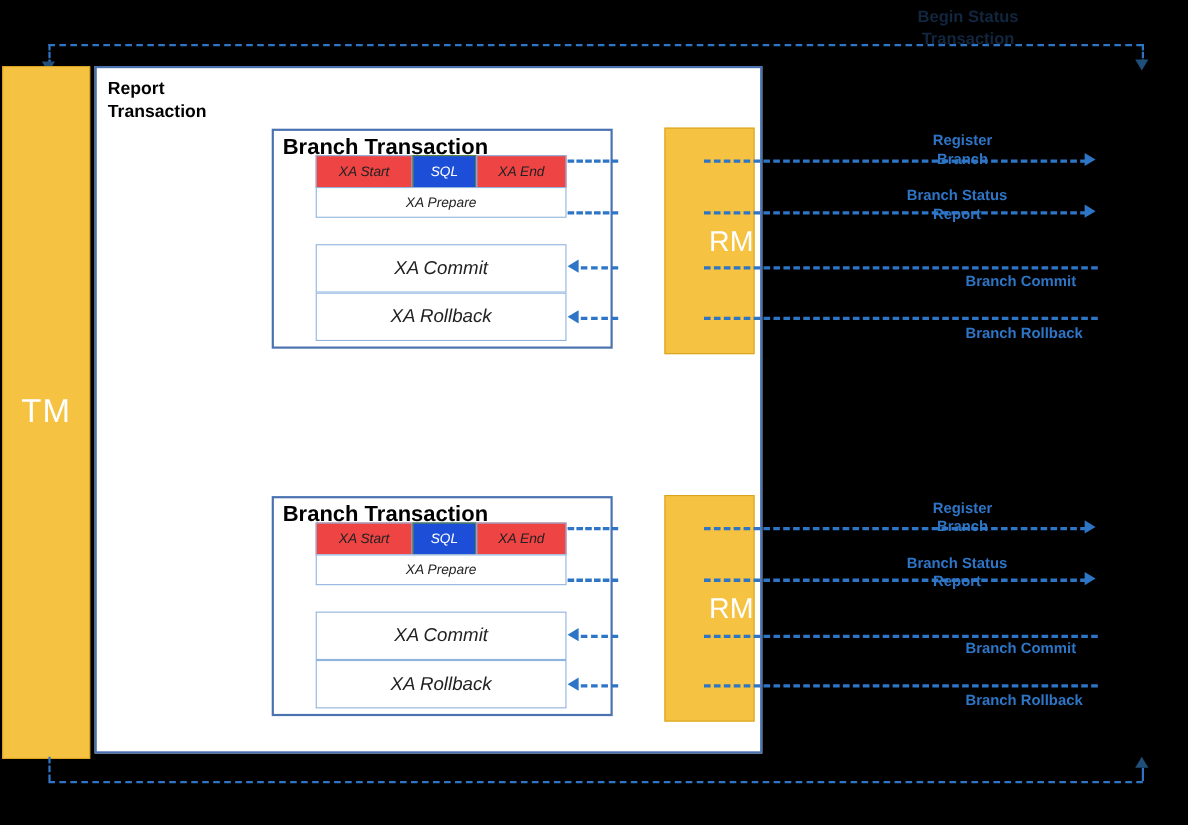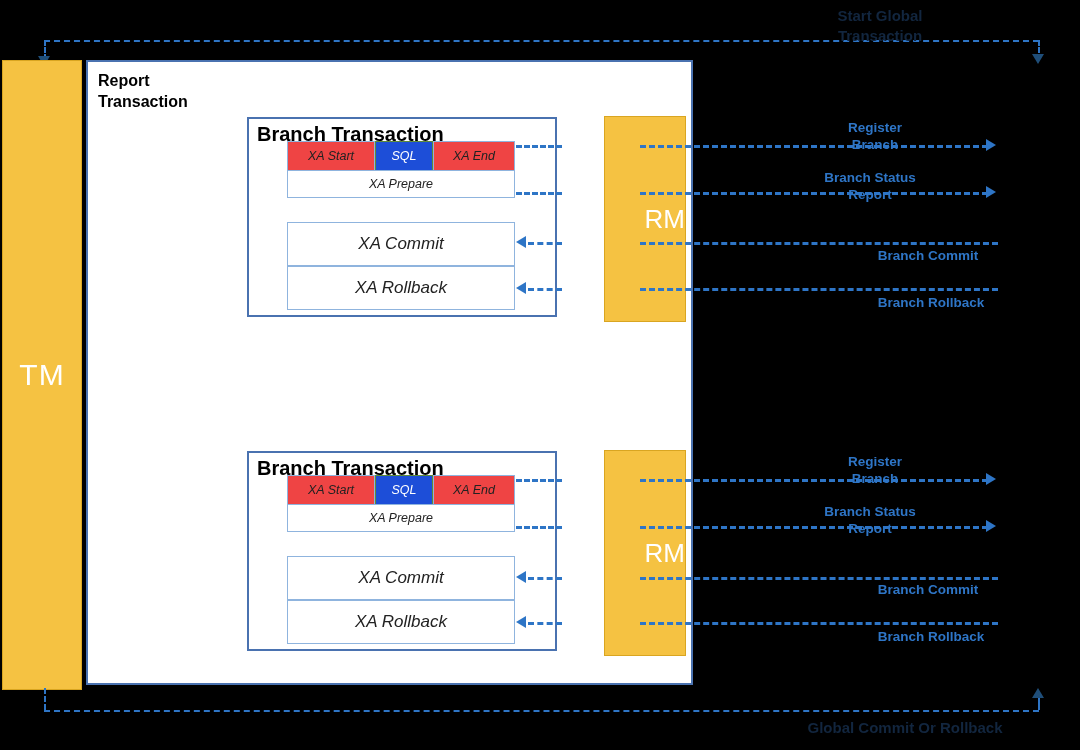--- a/index.html
+++ b/index.html
@@ -74,21 +74,21 @@
 </head>
 <body>
 
 <div class="canvas">
 
   <div class="dash-h thin" style="left:44px;top:40px;width:995px;"></div>
   <div class="dash-v" style="left:44px;top:40px;height:20px;border-left-width:2px;"></div>
   <div class="arrow-d" style="left:38px;top:56px;"></div>
   <div class="dash-v" style="left:1038px;top:40px;height:20px;border-left-width:2px;"></div>
   <div class="arrow-d" style="left:1032px;top:54px;"></div>
-  <div class="dark-label" style="left:790px;top:6px;width:180px;">Start Global
+  <div class="dark-label" style="left:790px;top:6px;width:180px;">Begin Status
 Transaction</div>
 
   <div class="actor" id="tm-column">
     <span>TM</span>
   </div>
 
   <div id="global-transaction-panel"></div>
   <div id="global-transaction-title">Report
 Transaction</div>
 
@@ -170,15 +170,14 @@
 
   <div class="dash-h" style="left:640px;top:622px;width:358px;"></div>
   <div class="dash-h" style="left:528px;top:622px;width:34px;"></div>
   <div class="arrow-l" style="left:516px;top:616px;"></div>
   <div class="msg-label" style="left:856px;top:628px;width:150px;">Branch Rollback</div>
 
   <div class="dash-v" style="left:44px;top:688px;height:22px;border-left-width:2px;"></div>
   <div class="dash-h thin" style="left:44px;top:710px;width:995px;"></div>
   <div class="dash-v" style="left:1038px;top:698px;height:12px;border-left-width:2px;"></div>
   <div class="arrow-u" style="left:1032px;top:688px;"></div>
-  <div class="dark-label" style="left:790px;top:718px;width:230px;">Global Commit Or Rollback</div>
 
 </div>
 
 </body></html>

